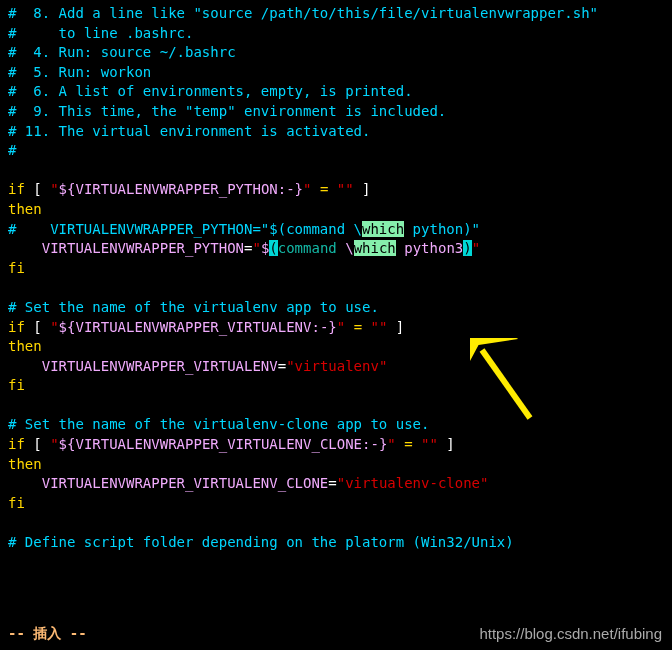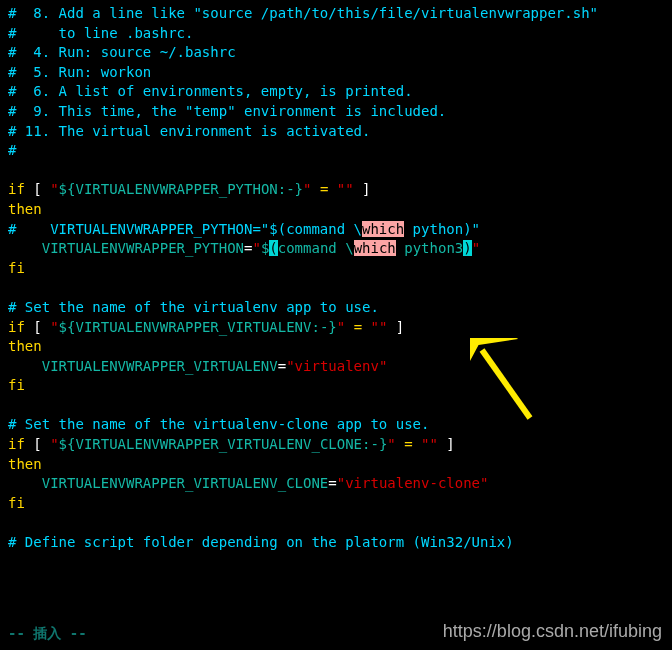--- a/index.html
+++ b/index.html
@@ -11,40 +11,40 @@
     color: #fff;
     width: 672px;
     height: 650px;
     overflow: hidden;
     position: relative;
     padding: 4px 8px;
   }
   .line { white-space: pre; }
   .cyan { color: #00d7ff; }
   .yellow { color: #ffd700; }
-  .magenta { color: #14b8a6; }
+  .magenta { color: #f0abfc; }
   .green { color: #14b8a6; }
   .red { color: #d70000; }
   .white { color: #ffffff; }
-  .hl-which { background: #fca5a5; color: #000; }
+  .hl-which { background: #86efac; color: #000; }
   .hl-paren { background: #00d7d7; color: #000; }
   .status-bar {
     position: absolute;
     bottom: 6px;
     left: 8px;
-    color: #0f766e;
+    color: #fdba74;
     font-weight: bold;
   }
   .watermark {
     position: absolute;
     bottom: 6px;
     right: 10px;
     color: #aaa;
     font-family: Arial, sans-serif;
-    font-size: 18px;
+    font-size: 15px;
   }
   .arrow {
     position: absolute;
     left: 470px;
     top: 338px;
     pointer-events: none;
   }
 </style>
 </head>
 <body>

